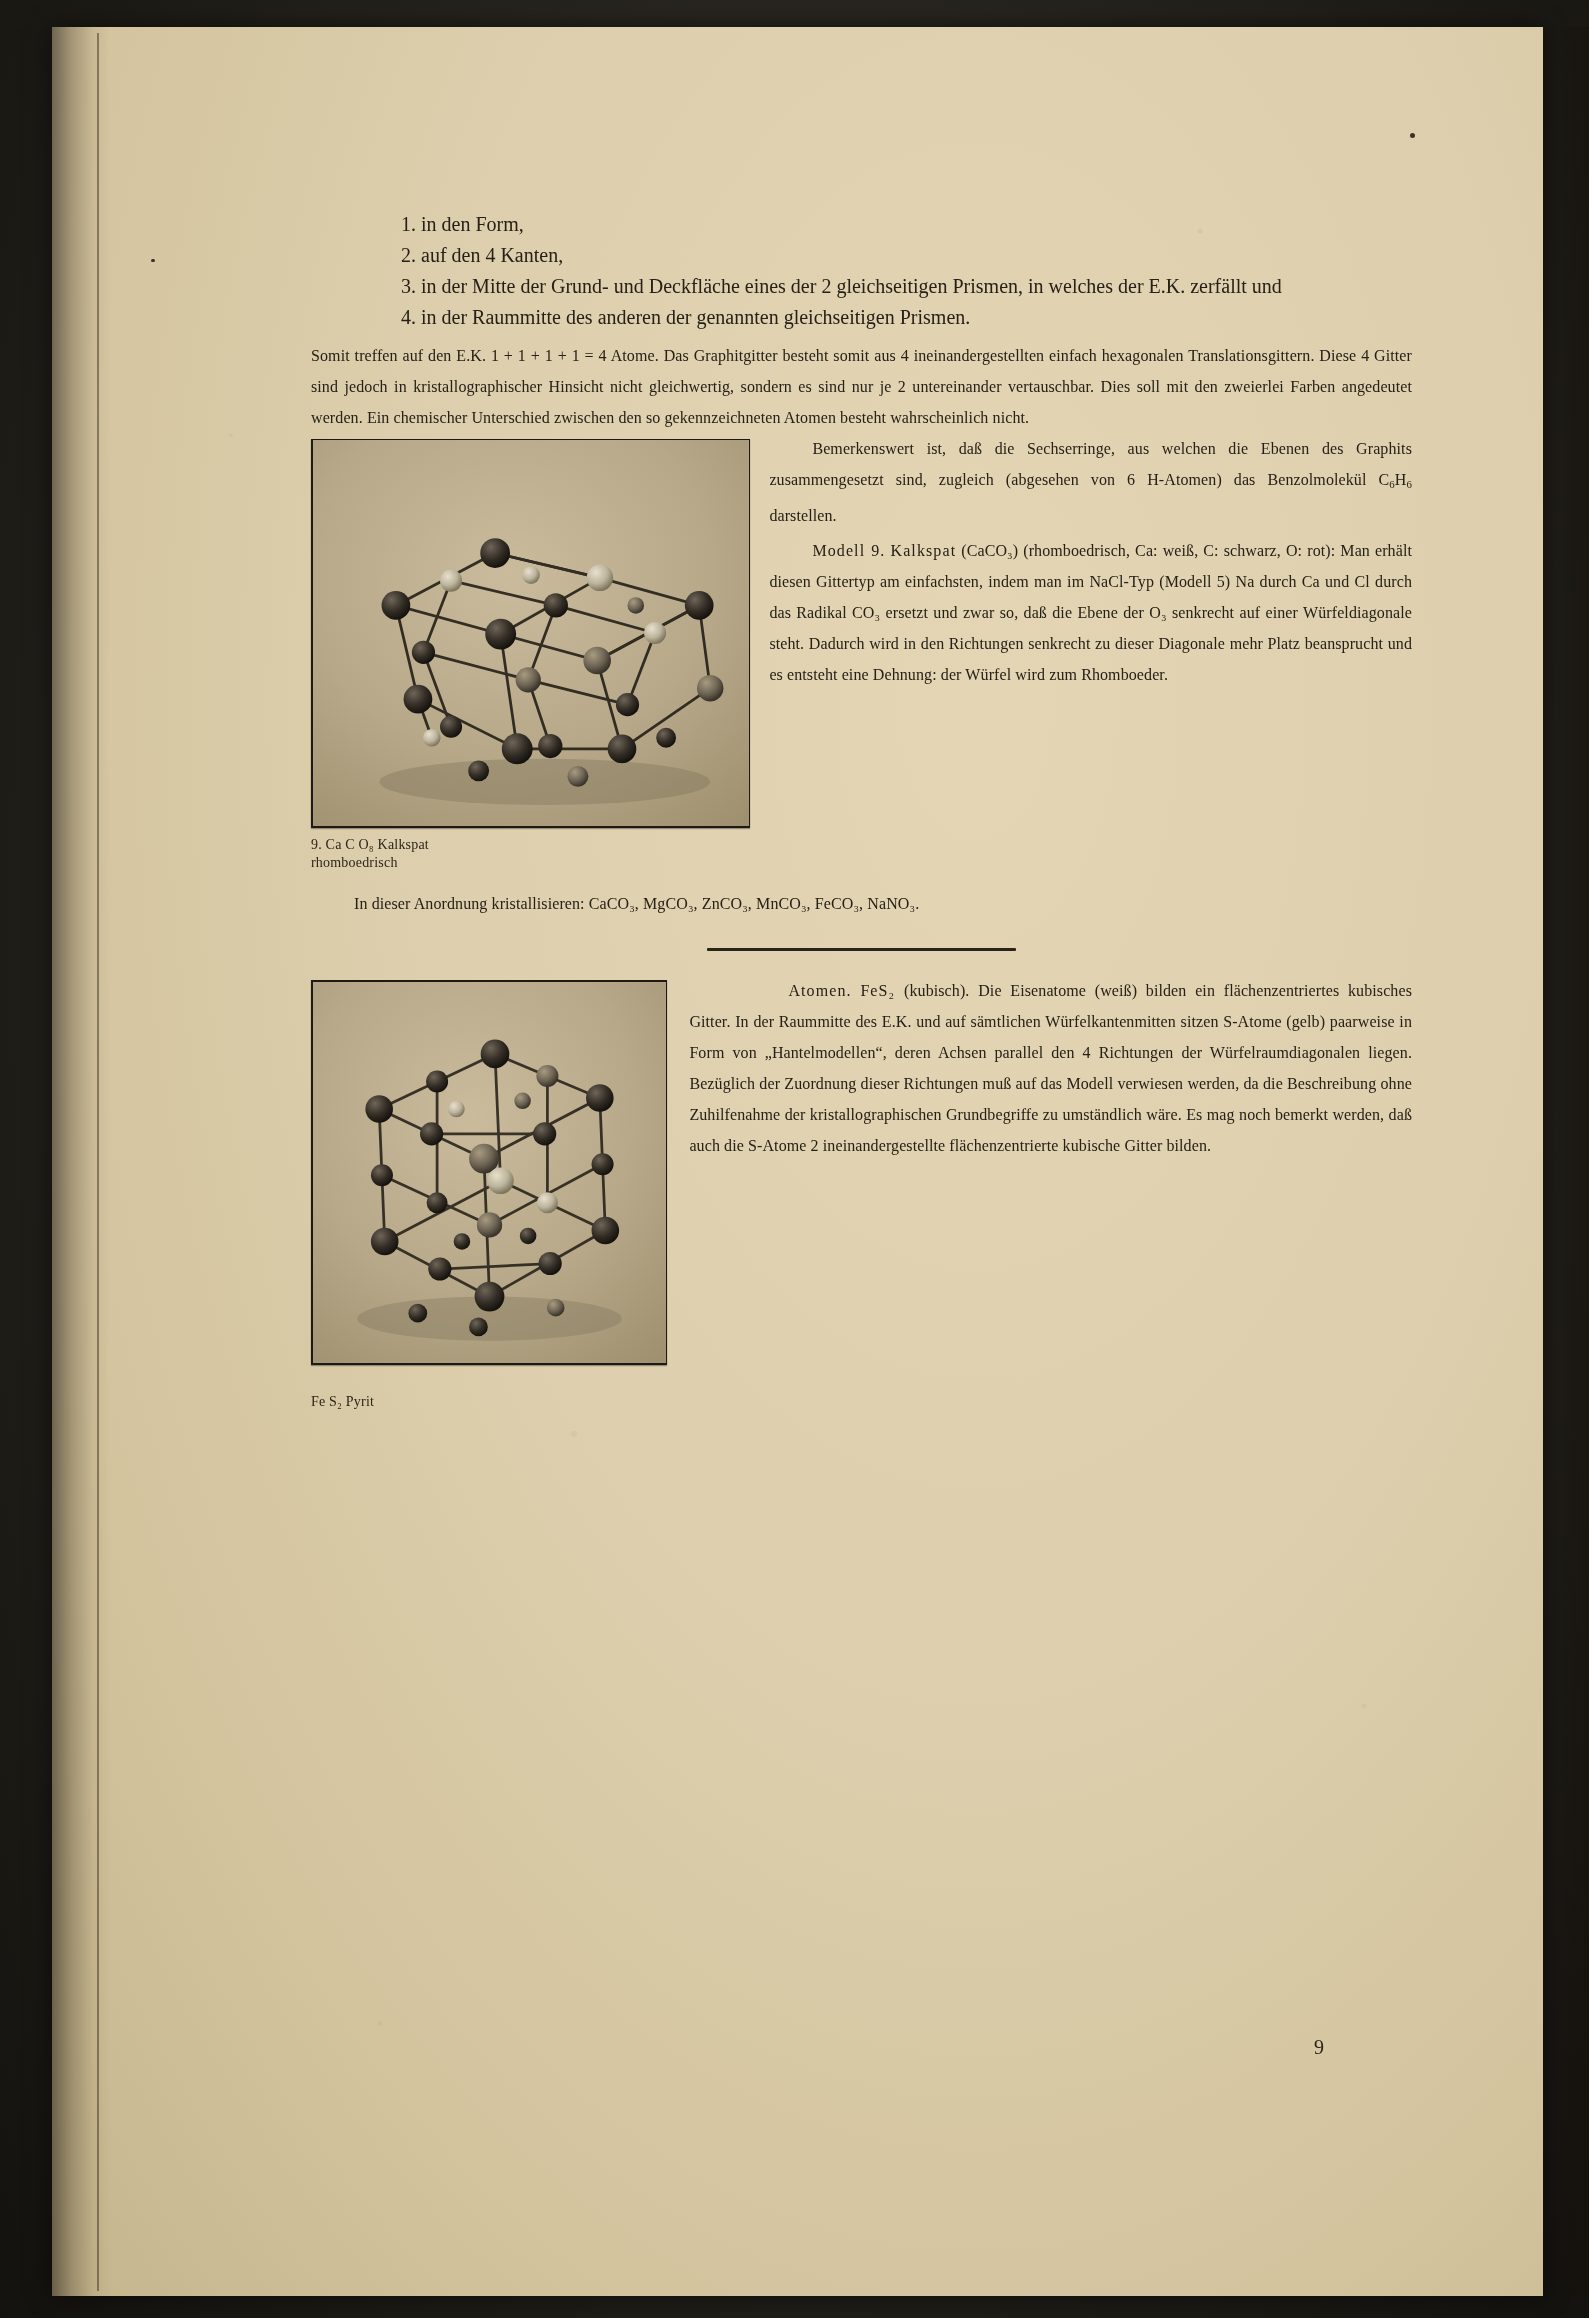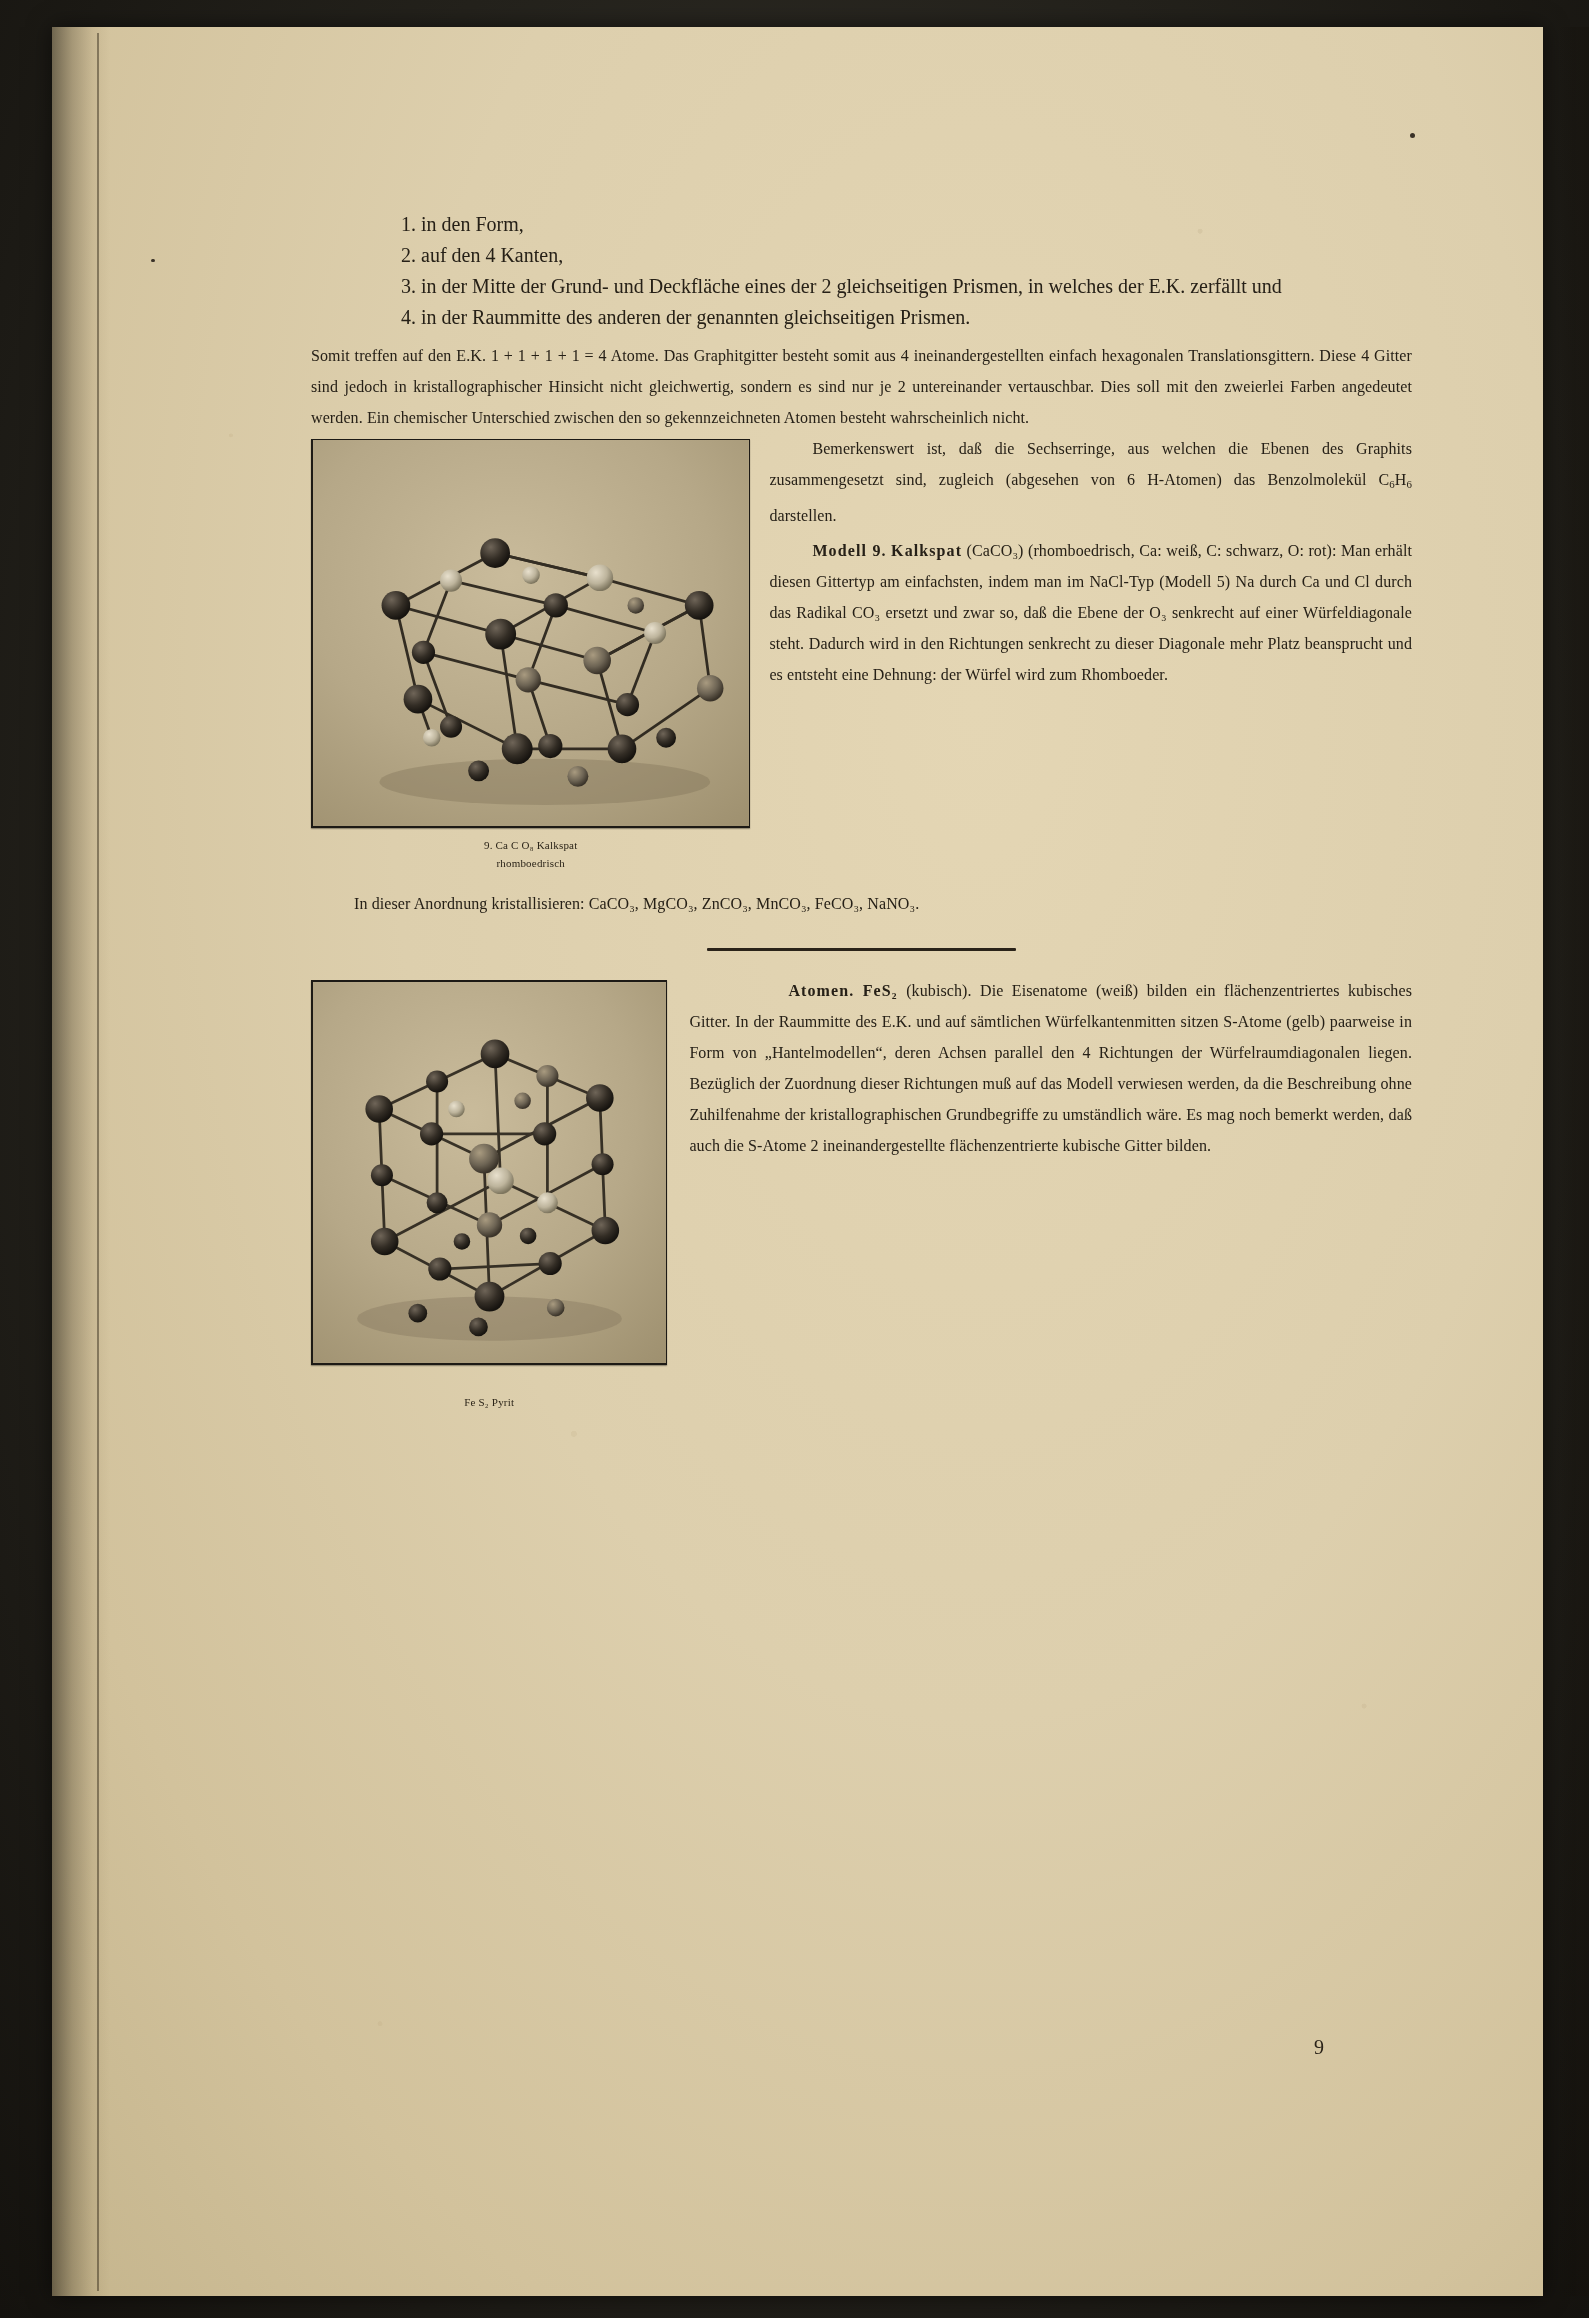--- a/index.html
+++ b/index.html
@@ -129,22 +129,21 @@
     padding: 1.7px;
     box-shadow: 0 0.6px 1.1px rgba(0,0,0,.4);
   }
   .fig-img {
     position: relative;
     overflow: hidden;
     background:
       linear-gradient(160deg, #b9ab8c 0%, #c2b493 35%, #b3a483 70%, #a99a7a 100%);
   }
   .fig-caption {
-    text-align: center;
-    font-size: 11px;
+    font-size: 14px;
     line-height: 18px;
     color: #2c2519;
     margin-top: 7.7px;
     letter-spacing: 0.2px;
   }
   .fig-caption .sub { display: block; }
 
   
   .rule {
     width: 309px;
@@ -162,21 +161,21 @@
     font-size: 20px;
     color: #2a2319;
   }
   .speck {
     position: absolute;
     background: #3a3228;
     border-radius: 50%;
   }
 
   sub { font-size: .68em; vertical-align: -0.28em; }
-  .b { font-weight: bold; }
+  .b { font-weight: normal; }
   .sp { letter-spacing: 1.1px; }
 </style>
 </head>
 <body>
 
 <div class="scan">
   <div class="backdrop"></div>
 
   <div class="page">
 

